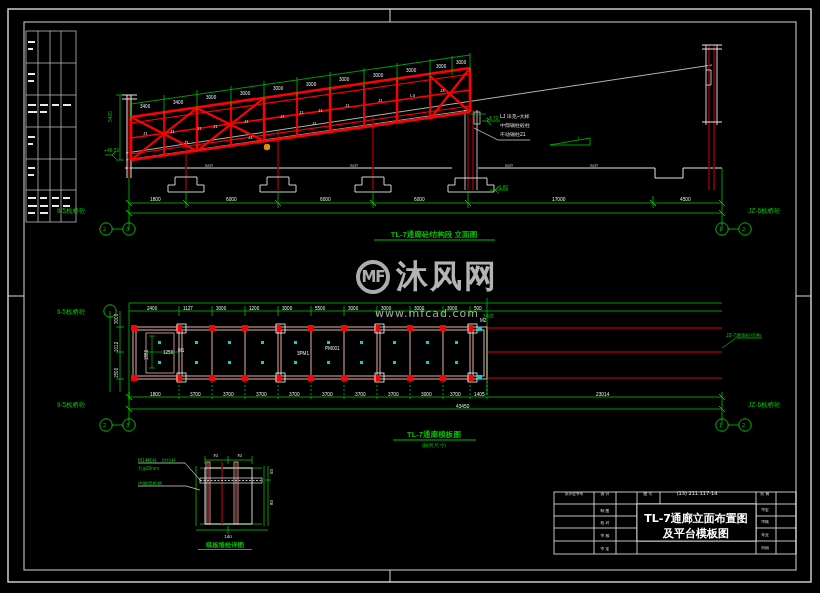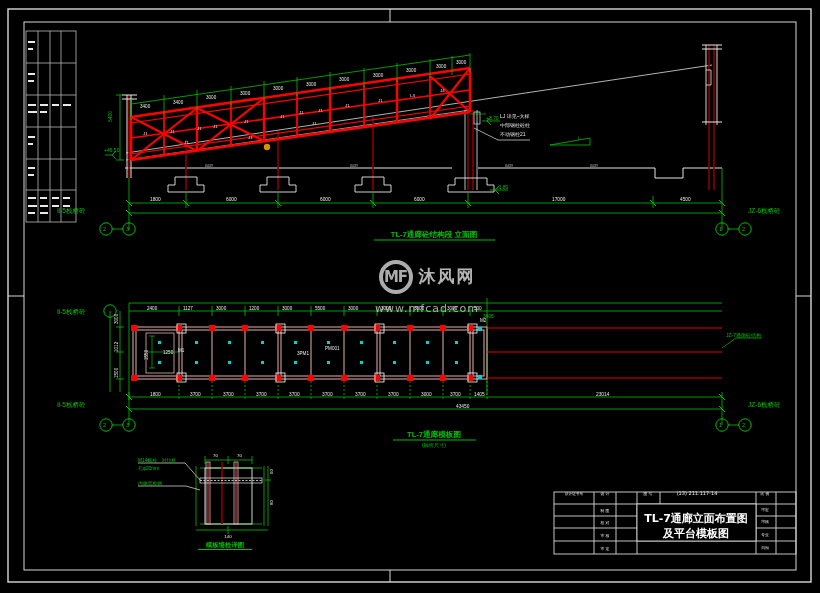--- a/index.html
+++ b/index.html
@@ -3,21 +3,21 @@
 <meta charset="utf-8">
 <style>
   html,body{margin:0;padding:0;background:#000;}
   body{width:820px;height:593px;overflow:hidden;font-family:"Liberation Sans",sans-serif;}
   #cad{position:relative;width:820px;height:593px;background:#0369a1;}
   svg{display:block;}
   .wm{position:absolute;left:322px;top:258px;width:210px;height:58px;pointer-events:none;
       opacity:.80;display:flex;flex-direction:column;align-items:center;justify-content:center;}
   .wm-row{display:flex;align-items:center;gap:6px;}
   .wm-mf{font-size:30px;font-weight:bold;color:#d8d8d8;letter-spacing:-2px;font-family:"DejaVu Sans",sans-serif;}
-  .wm-cn{font-size:17px;font-weight:bold;color:#e2e2e2;letter-spacing:2px;font-family:"DejaVu Sans",sans-serif;}
+  .wm-cn{font-size:32px;font-weight:bold;color:#e2e2e2;letter-spacing:2px;font-family:"DejaVu Sans",sans-serif;}
   .wm-url{font-size:11px;color:#cfcfcf;letter-spacing:1px;font-family:"DejaVu Sans",sans-serif;margin-top:8px;}
   .wm-circ{width:26px;height:26px;border-radius:50%;border:4px solid #d8d8d8;
            display:flex;align-items:center;justify-content:center;}
 </style>
 </head>
 <body>
 
 <div id="cad">
   <svg width="820" height="593" viewBox="0 0 820 593">
     <defs>

